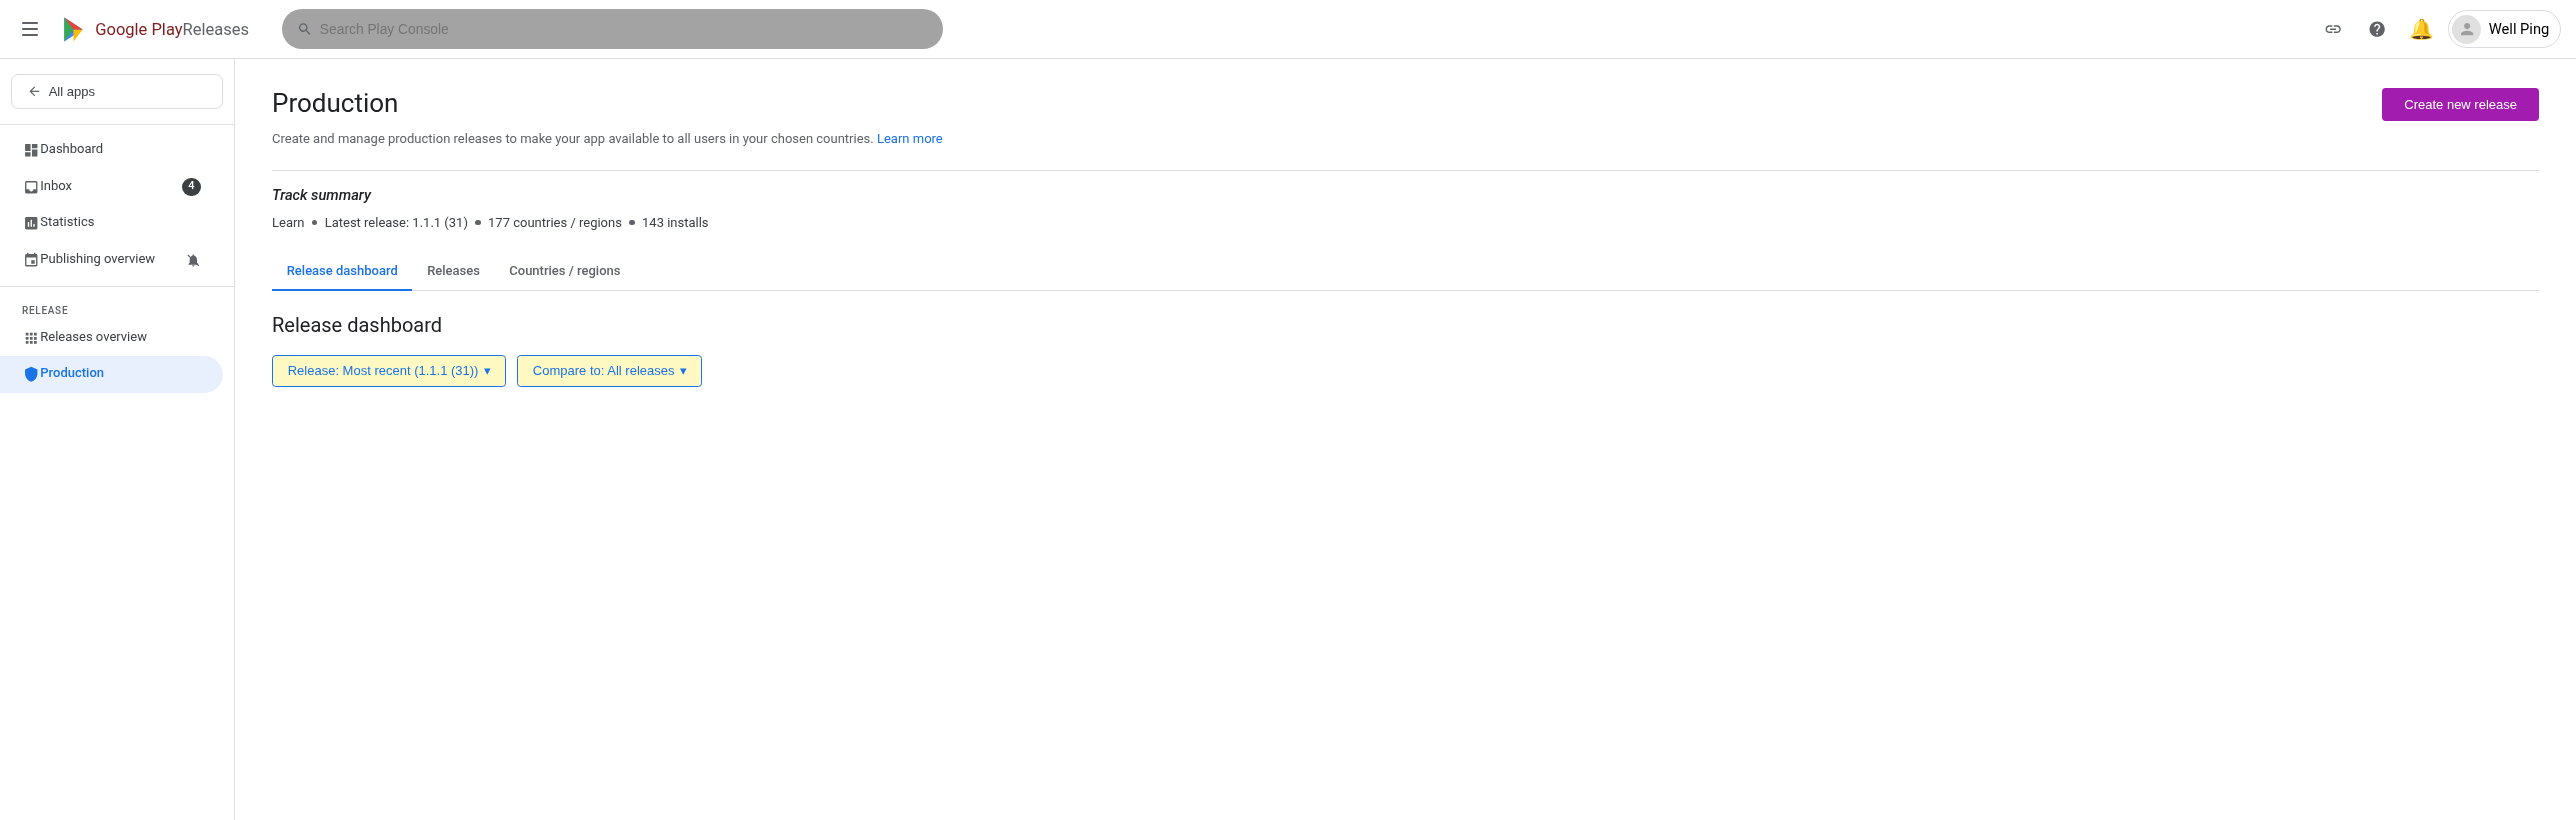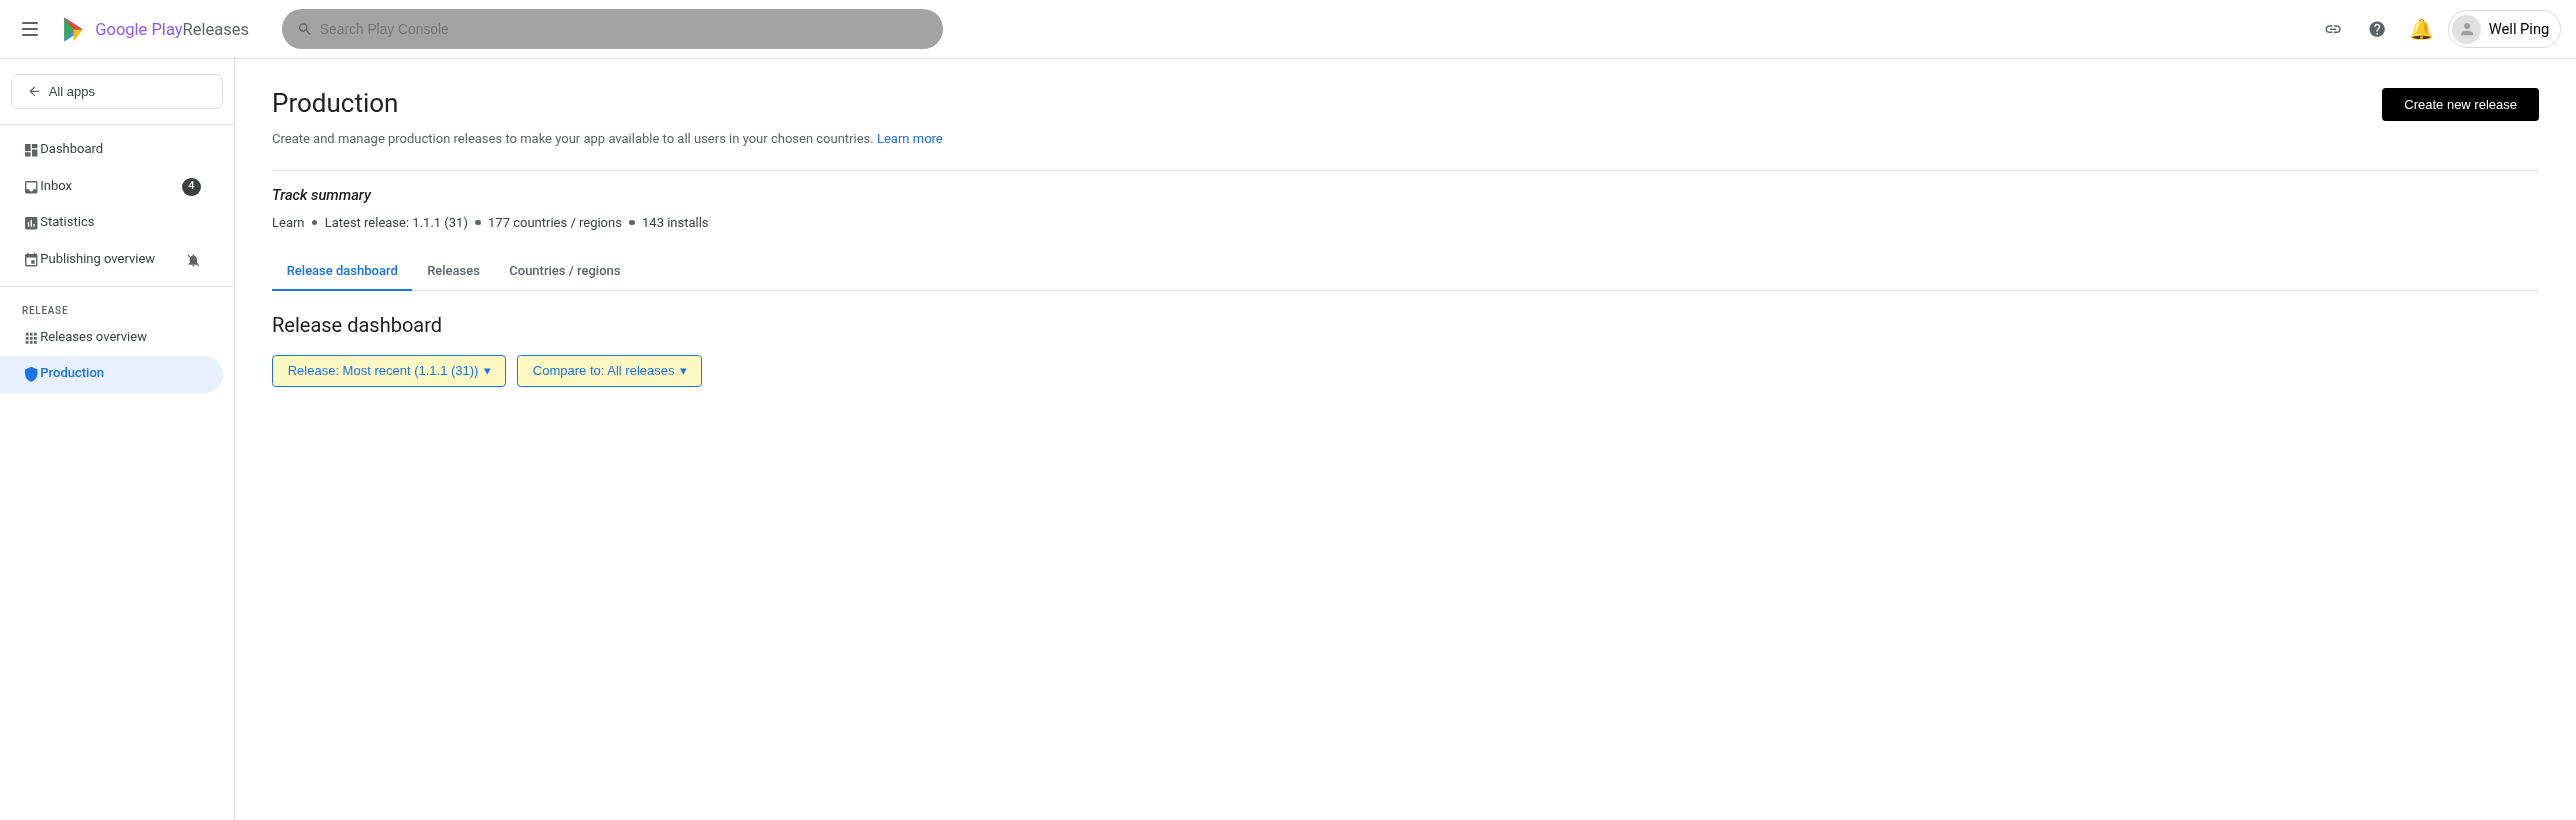--- a/index.html
+++ b/index.html
@@ -76,21 +76,21 @@
 
     
     .main-content { flex: 1; overflow-y: auto; padding: 29px 37px; }
 
     .page-header { display: flex; align-items: flex-start; justify-content: space-between; margin-bottom: 7.3px; }
     .page-title { font-size: 26px; font-weight: 400; color: #202124; }
     .page-subtitle { font-size: 13px; color: #5f6368; margin-bottom: 22px; line-height: 1.5; }
     .page-subtitle a { color: #1a73e8; text-decoration: none; }
 
     .create-btn {
-      background: #000000; color: #fff; border: none; border-radius: 3.7px;
+      background: #a21caf; color: #fff; border: none; border-radius: 3.7px;
       padding: 9.2px 22px; font-size: 13px; font-weight: 500; cursor: pointer;
       white-space: nowrap; flex-shrink: 0;
     }
 
     .divider { height: 0.9px; background: #e0e0e0; margin: 14.7px 0; }
 
     .track-summary-title { font-size: 14.7px; font-weight: 500; color: #202124; margin-bottom: 11px; font-style: italic; }
     .track-summary-info { display: flex; align-items: center; gap: 7.3px; font-size: 13px; color: #3c4043; margin-bottom: 22px; }
     .track-dot { width: 5.5px; height: 5.5px; border-radius: 50%; background: #5f6368; }
 
@@ -131,21 +131,21 @@
   <div class="topbar-logo">
 
     <svg width="33" height="33" viewBox="0 0 36 36">
       <rect width="36" height="36" rx="4" fill="#fff"></rect>
       <polygon points="8,5 28,18 8,31" fill="#4285F4"></polygon>
       <polygon points="8,5 18,18 8,31" fill="#34A853"></polygon>
       <polygon points="18,18 28,18 18,31" fill="#FBBC04"></polygon>
       <polygon points="8,5 18,18 28,18" fill="#EA4335"></polygon>
     </svg>
     <span class="topbar-logo-text">
-      <span style="color:#8b5cf6">Google Play</span><span style="color:#5f6368">Releases</span>
+      <span style="color:#7f1d1d">Google Play</span><span style="color:#5f6368">Releases</span>
     </span>
   </div>
 
   <div class="search-bar">
     <svg width="16.5" height="16.5" viewBox="0 0 24 24" fill="#5f6368">
       <path d="M15.5 14h-.79l-.28-.27A6.471 6.471 0 0 0 16 9.5 6.5 6.5 0 1 0 9.5 16c1.61 0 3.09-.59 4.23-1.57l.27.28v.79l5 4.99L20.49 19l-4.99-5zm-6 0C7.01 14 5 11.99 5 9.5S7.01 5 9.5 5 14 7.01 14 9.5 11.99 14 9.5 14z"></path>
     </svg>
     <input type="text" placeholder="Search Play Console" style="">
   </div>
 

